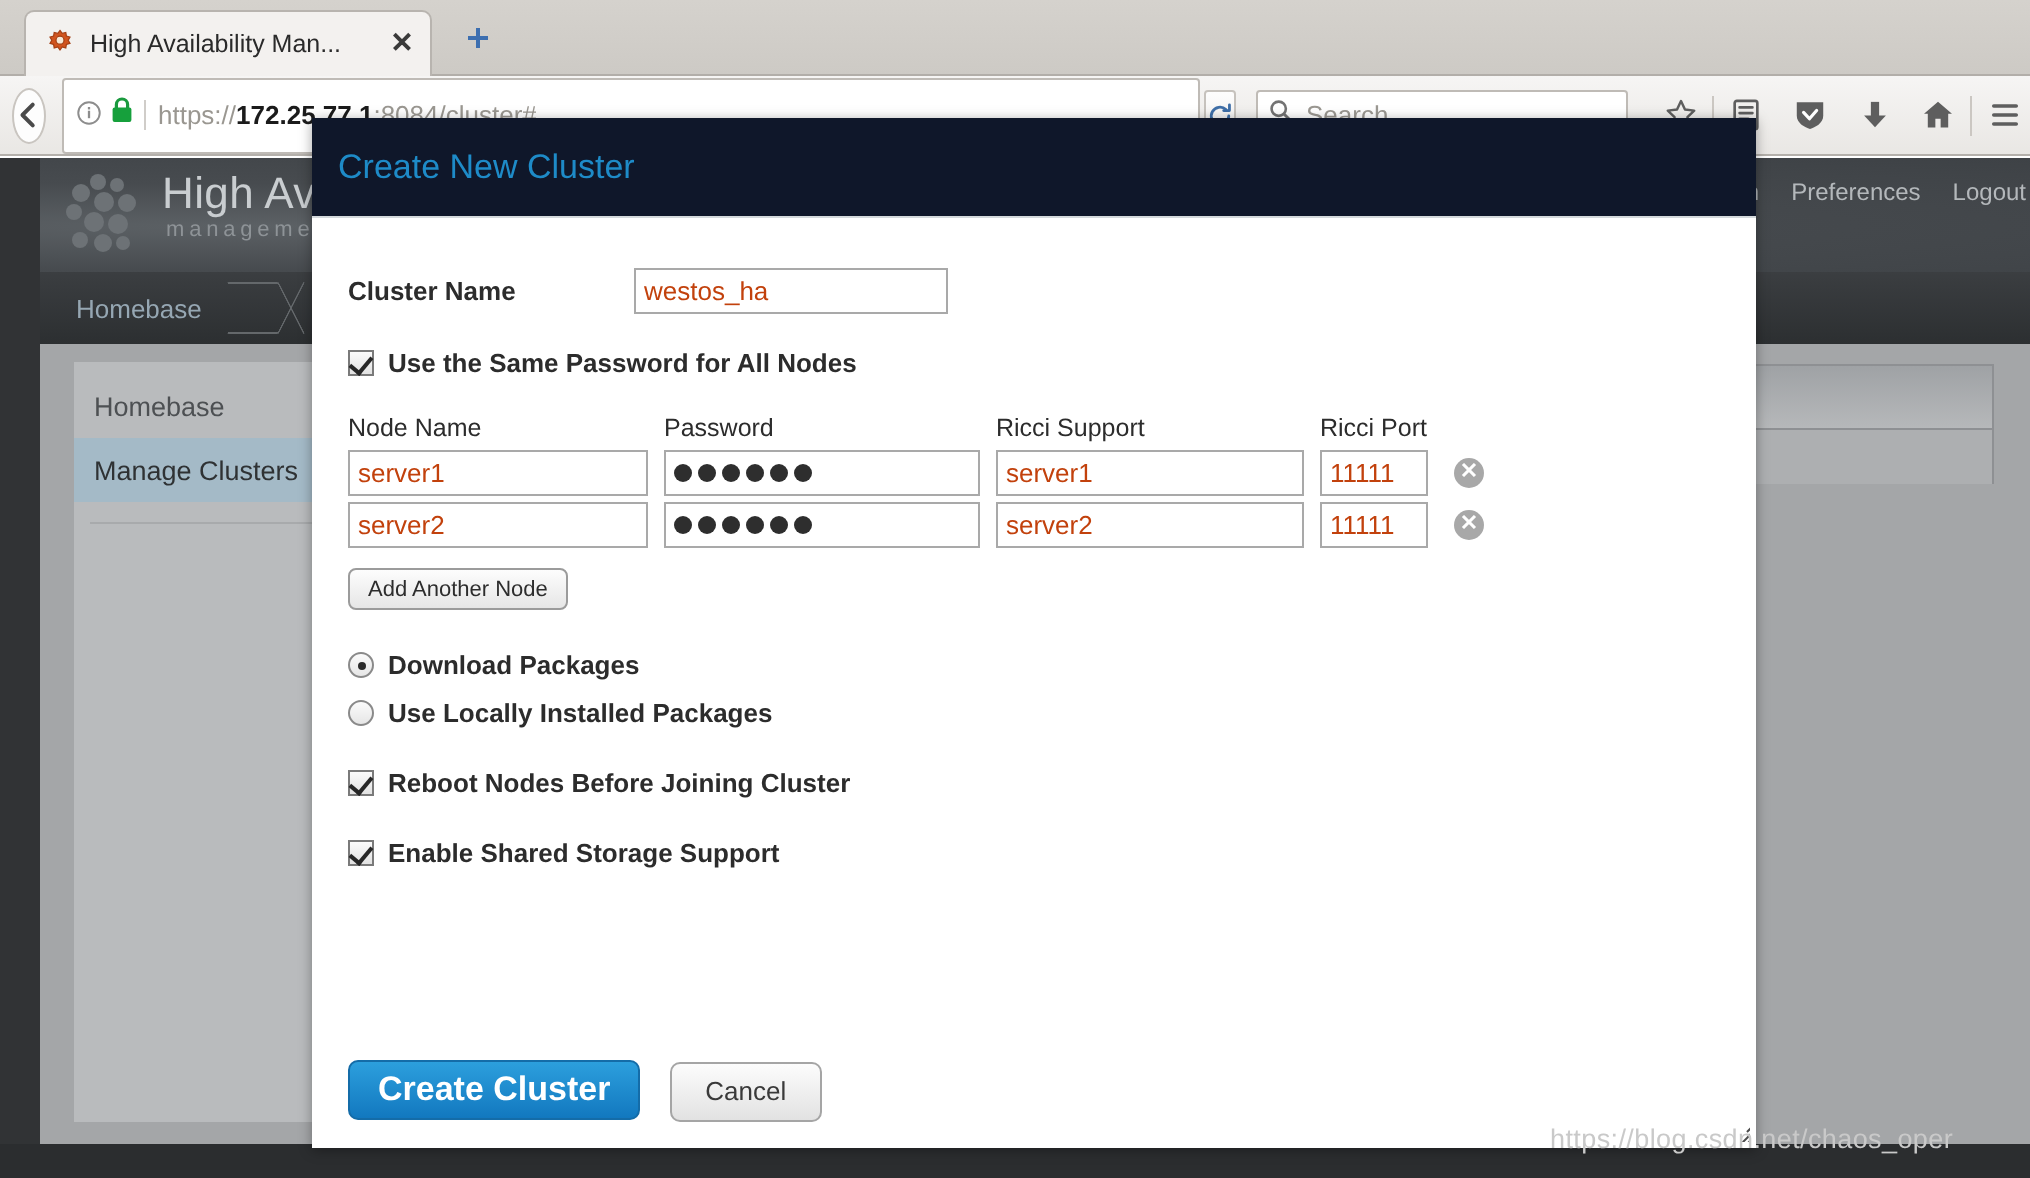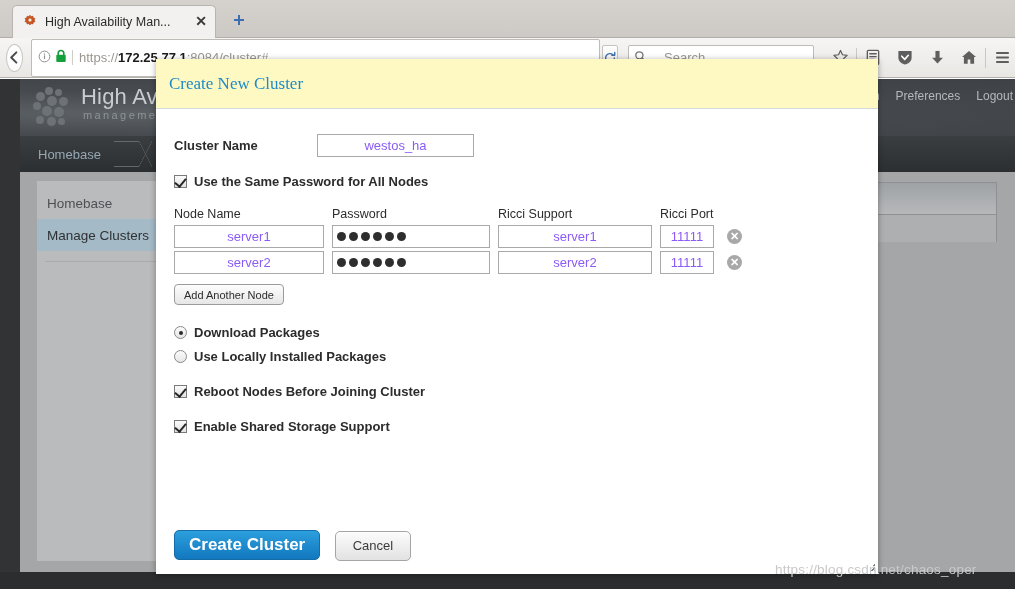--- a/index.html
+++ b/index.html
@@ -67,21 +67,21 @@
   .nav-reload {
     width: 30px; height: 25px; margin-left: 2px;
     border: 1px solid #c6c2bd; border-radius: 2px;
     background: linear-gradient(#fdfdfd, #eeecea);
     display: flex; align-items: center; justify-content: center;
     font-size: 14px; color: #3f6fa8; cursor: pointer;
   }
   .searchbar {
     flex: 0 0 186px; height: 25px; margin-left: 10px;
     background: #ffffff; border: 1px solid #bfbbb6; border-radius: 2px;
-    display: flex; align-items: center; padding: 0 5px; gap: 11px;
+    display: flex; align-items: center; padding: 0 5px;
   }
   .search-ph { font-size: 13px; color: #9b9892; margin-left: 6px; }
   .nav-icons { display: flex; align-items: center; margin-left: 10px; }
   .nav-ico {
     width: 32px; height: 30px; display: flex; align-items: center;
     justify-content: center; color: #5e5e5e; cursor: pointer;
   }
   .nav-divider { width: 1px; height: 20px; background: #cbc7c2; }
 
   
@@ -173,34 +173,33 @@
     background: #2b2d2f;
   }
 
   
   .modal {
     position: absolute; left: 156px; top: 59px; width: 722px; height: 515px;
     background: #ffffff;
     box-shadow: 0 1px 6px rgba(0,0,0,0.35);
   }
   .modal-head {
-    height: 50px; background: #fef9c3; border-bottom: 1px solid #d4d9dc;
-    display: flex; align-items: center; padding-left: 13px; font-family: Liberation Serif, serif;
+    height: 50px; background: #0f172a; border-bottom: 1px solid #d4d9dc;
+    display: flex; align-items: center; padding-left: 13px;
   }
   .modal-title { font-size: 17px; color: #1e8bc8; }
   .modal-body { position: relative; padding: 20px 0 0 18px; }
 
   .row-cluster { display: flex; align-items: center; height: 28px; margin-top: 2px; }
   .lbl { font-size: 13px; color: #2c2c2c; font-weight: bold; }
   .cluster-label { width: 143px; }
   .txt {
     height: 23px; border: 1px solid #a9a9a9; background: #fff;
-    font-size: 13px; color: #8b5cf6; padding: 0 4px; font-family: "Liberation Sans", sans-serif;
+    font-size: 13px; color: #c2410c; padding: 0 4px; font-family: "Liberation Sans", sans-serif;
     outline: none;
-    text-align: center;
   }
   .cluster-input { width: 157px; }
 
   .row-chk { display: flex; align-items: center; margin-top: 15px; }
   .chk {
     width: 13px; height: 13px; flex: 0 0 13px; border: 1px solid #7a7a7a;
     background: linear-gradient(#fbfbfb,#e2e2e2); position: relative; cursor: pointer;
   }
   .chk.on::after {
     content: ""; position: absolute; left: 2px; top: 0px;

